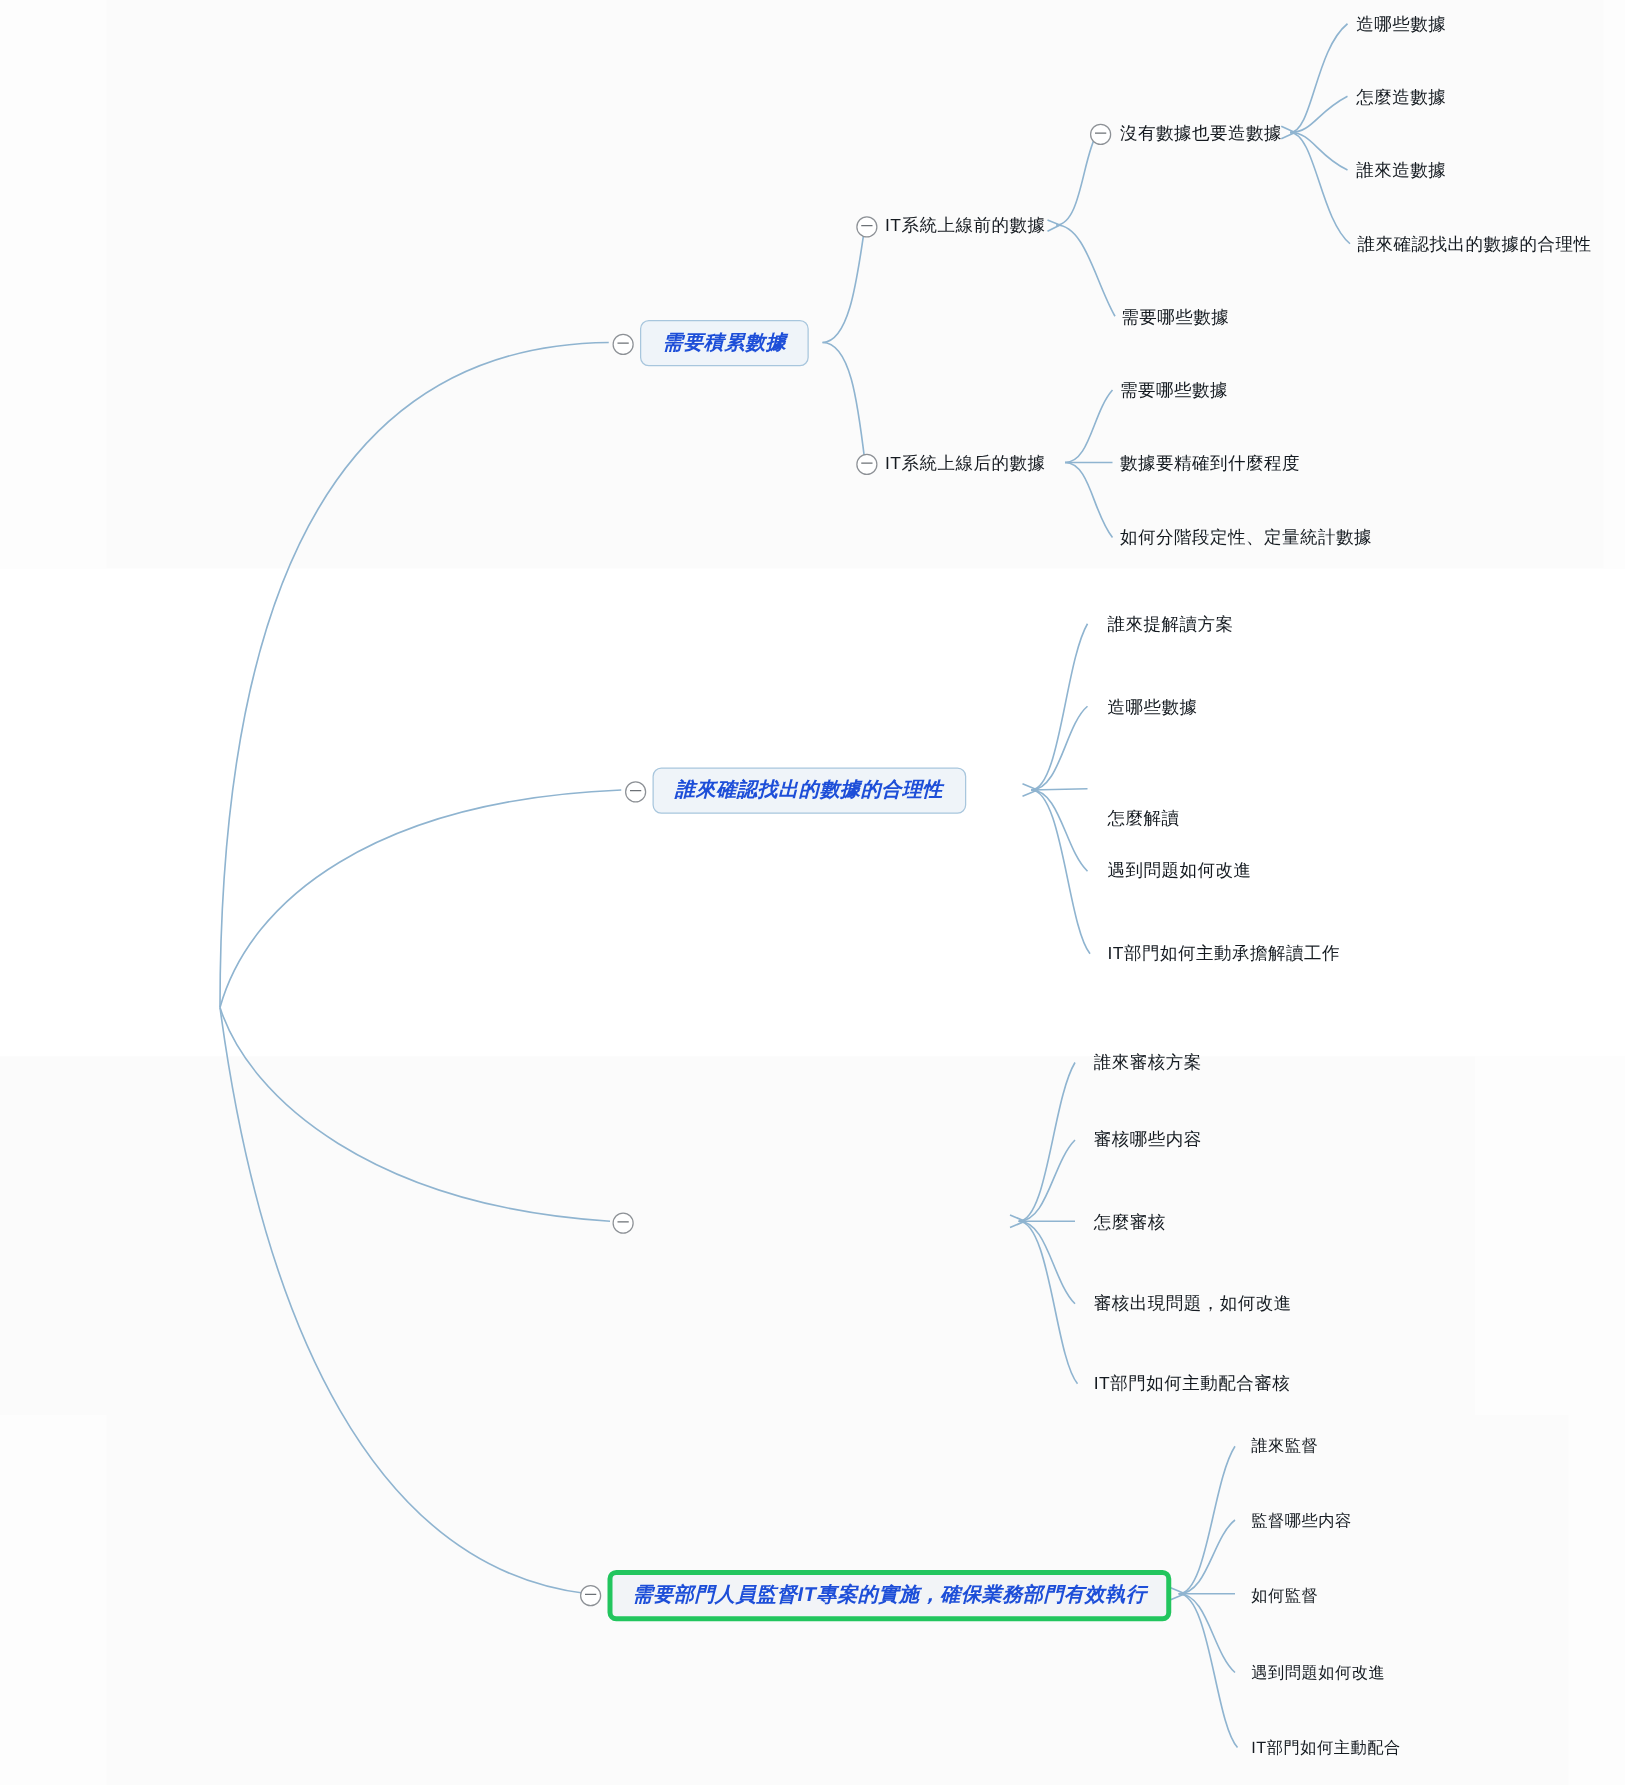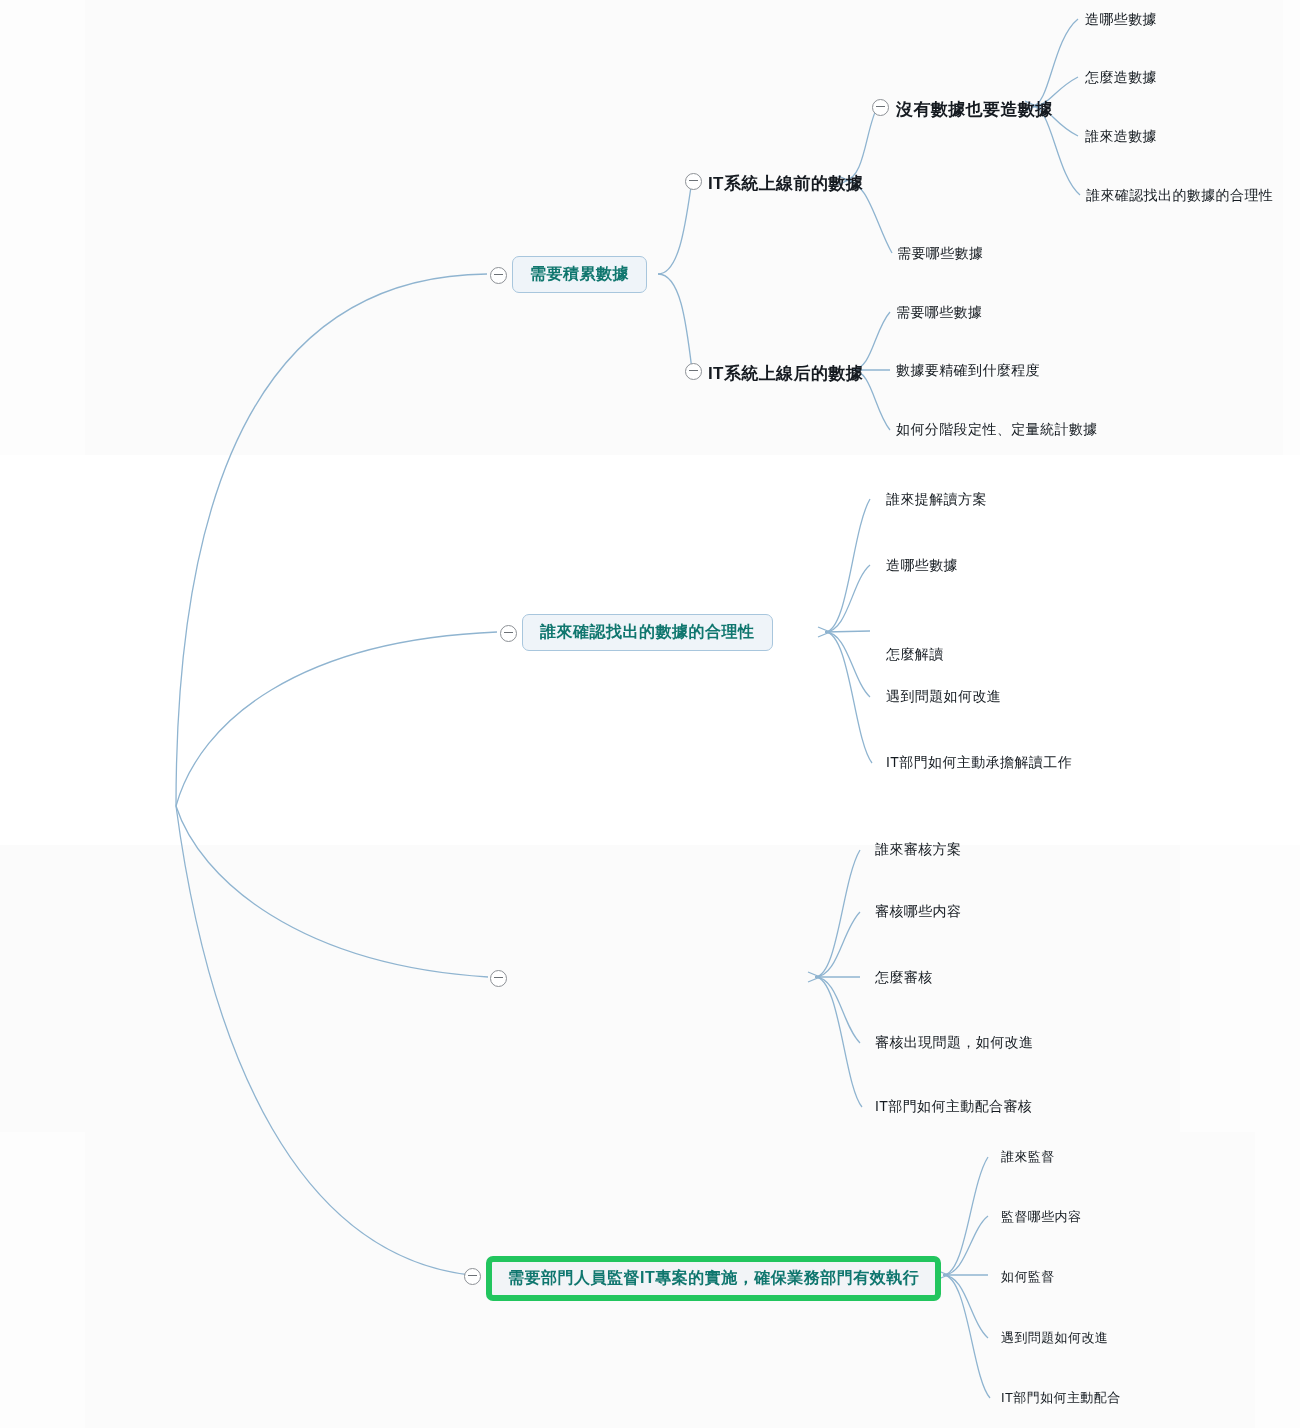--- a/index.html
+++ b/index.html
@@ -30,37 +30,38 @@
     padding:11px 22px;
     box-shadow:0 1px 2px rgba(0,0,0,.18);
     text-shadow:0 1px 1px rgba(0,0,0,.25);
   }
 
   
   .box-node{
     background:#eff4f9;
     border:1px solid #a8c6dd;
     border-radius:7px;
-    color:#0f766e;
+    color:#1d4ed8;
     font-size:16px;
     font-weight:bold;
     padding:7px 17px;
     letter-spacing:.5px;
+    font-style:italic;
   }
   .box-node.selected{
-    border:6px solid #22c55e;
+    border:4px solid #22c55e;
     background:#f2f4f7;
     padding:6px 16px;
   }
 
   
   .plain-node{
     color:#151a20;
-    font-size:17px;
-    font-weight:bold;
+    font-size:14px;
+    font-weight:normal;
     letter-spacing:.4px;
   }
   
   .leaf-node{
     color:#141a20;
     font-size:14px;
     letter-spacing:.4px;
   }
   .leaf-node.small{font-size:13px;}
 

